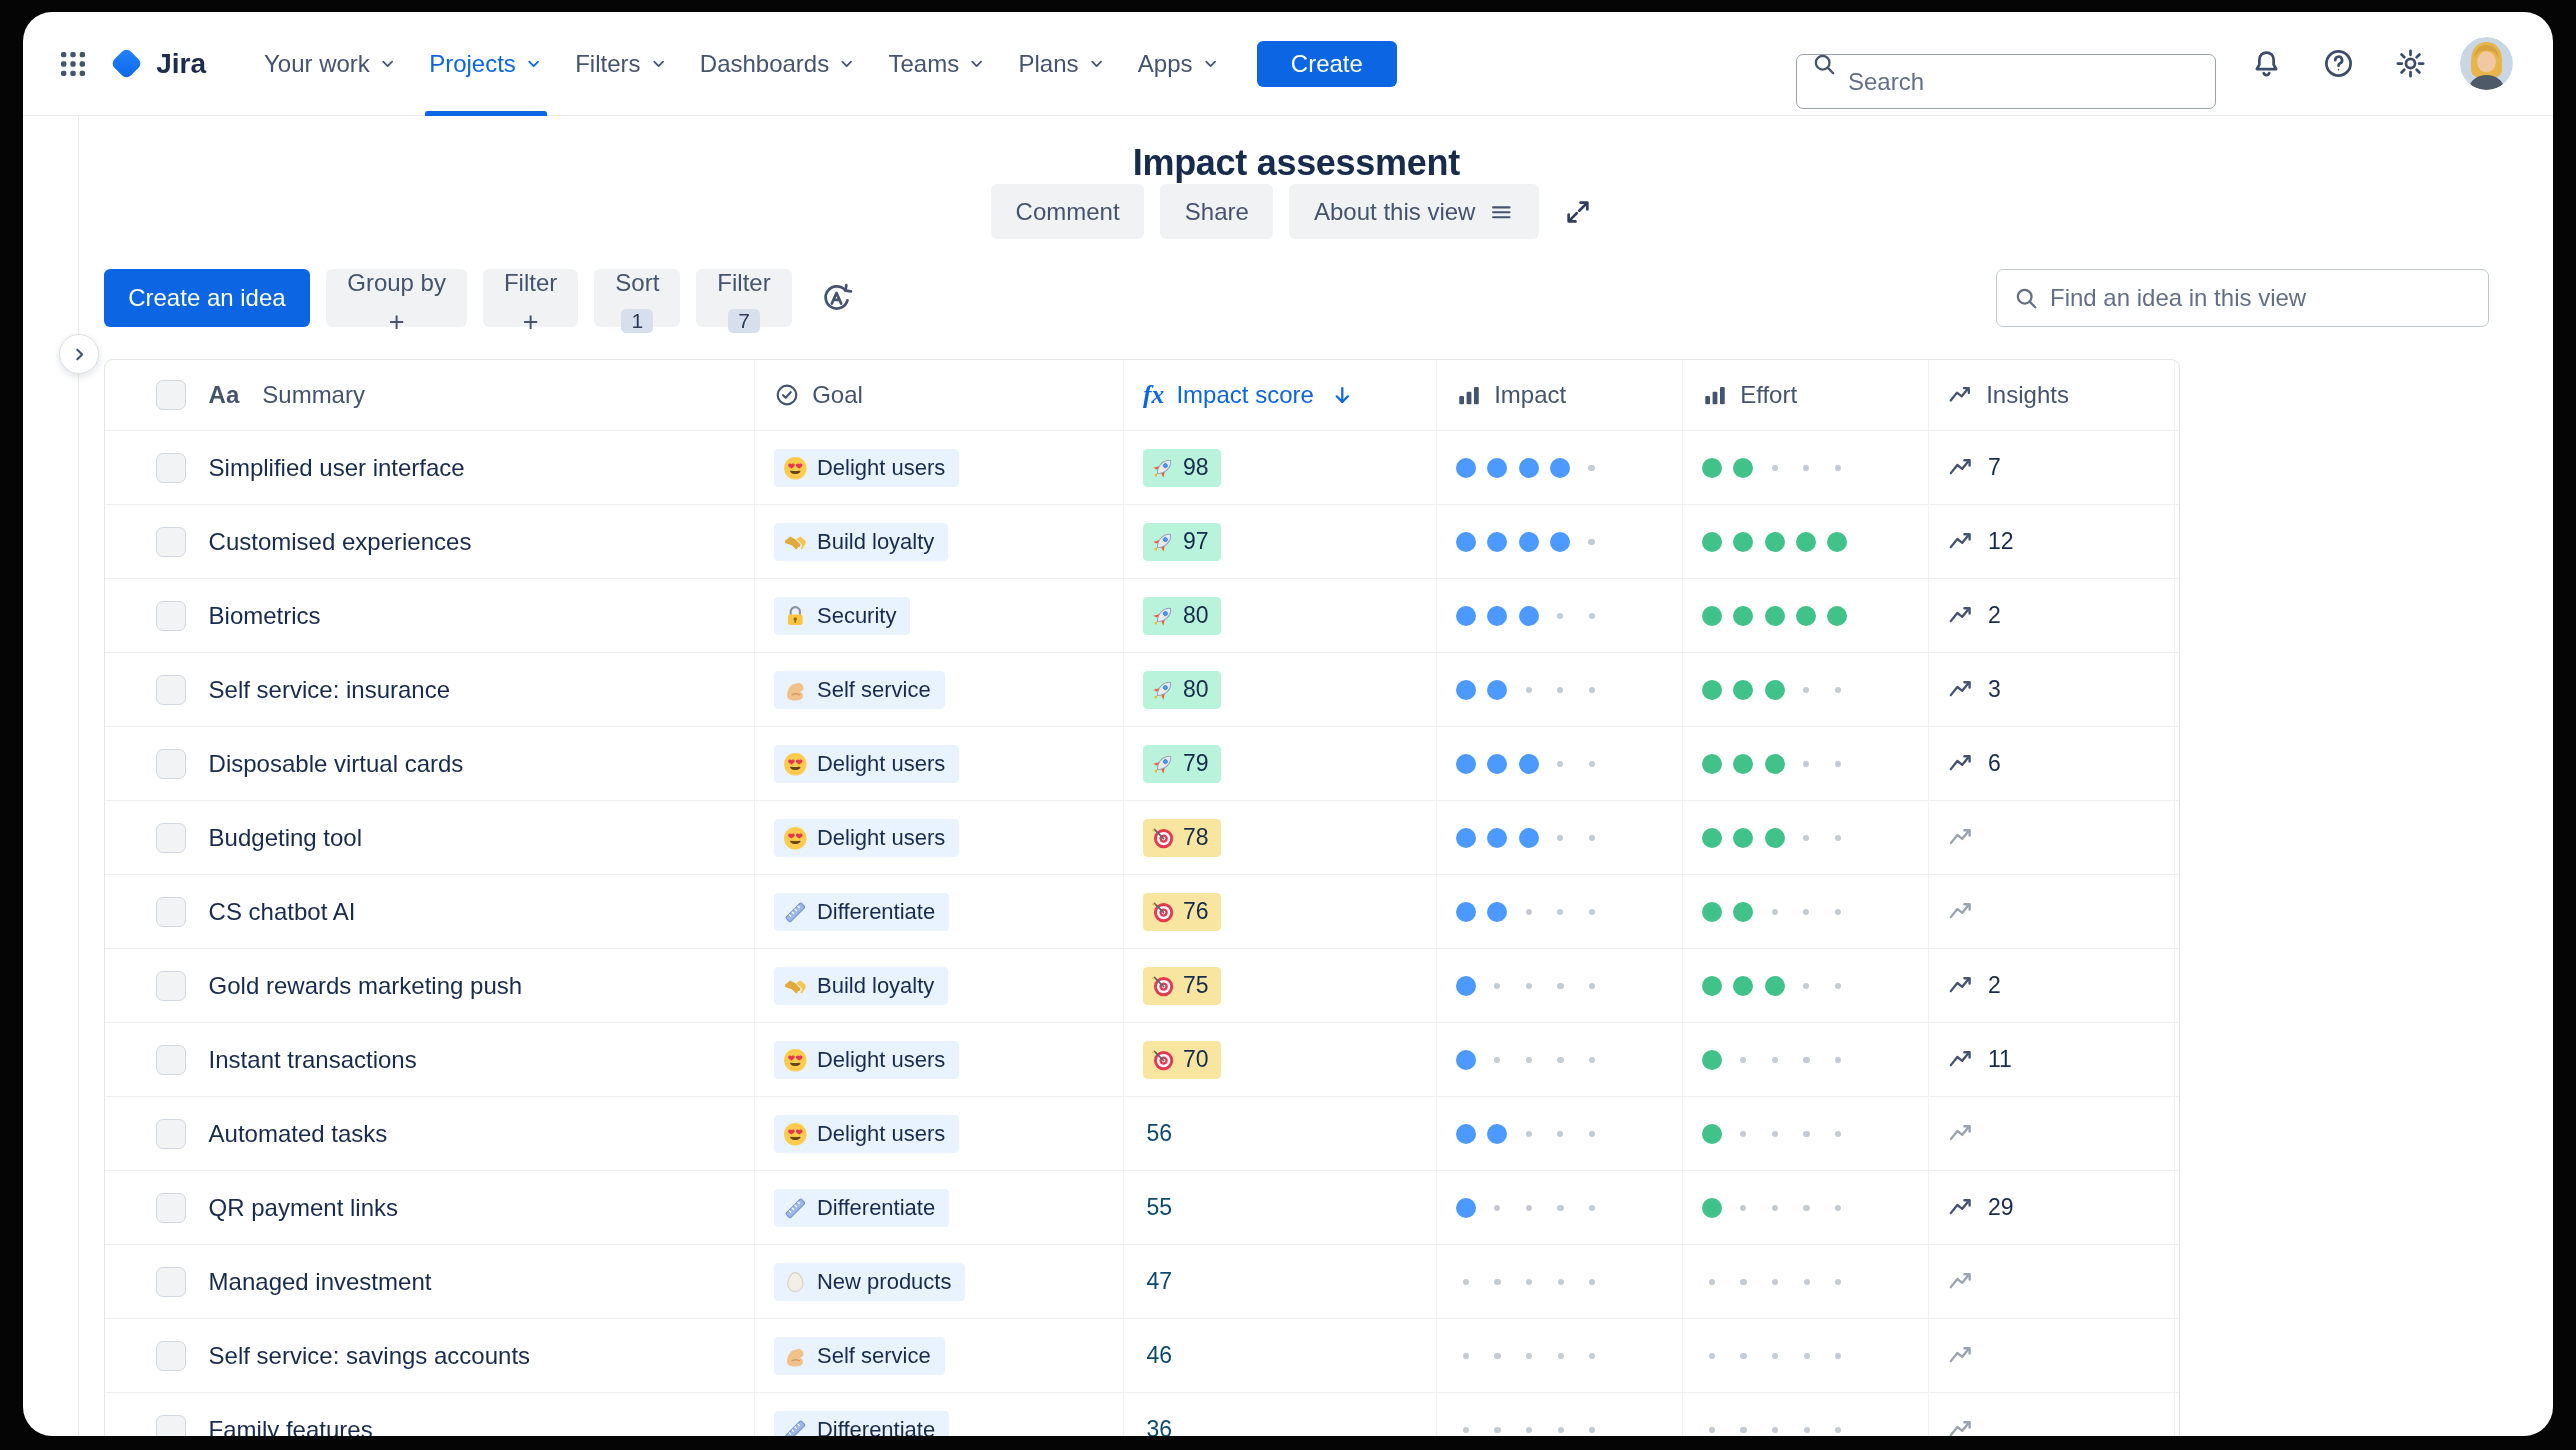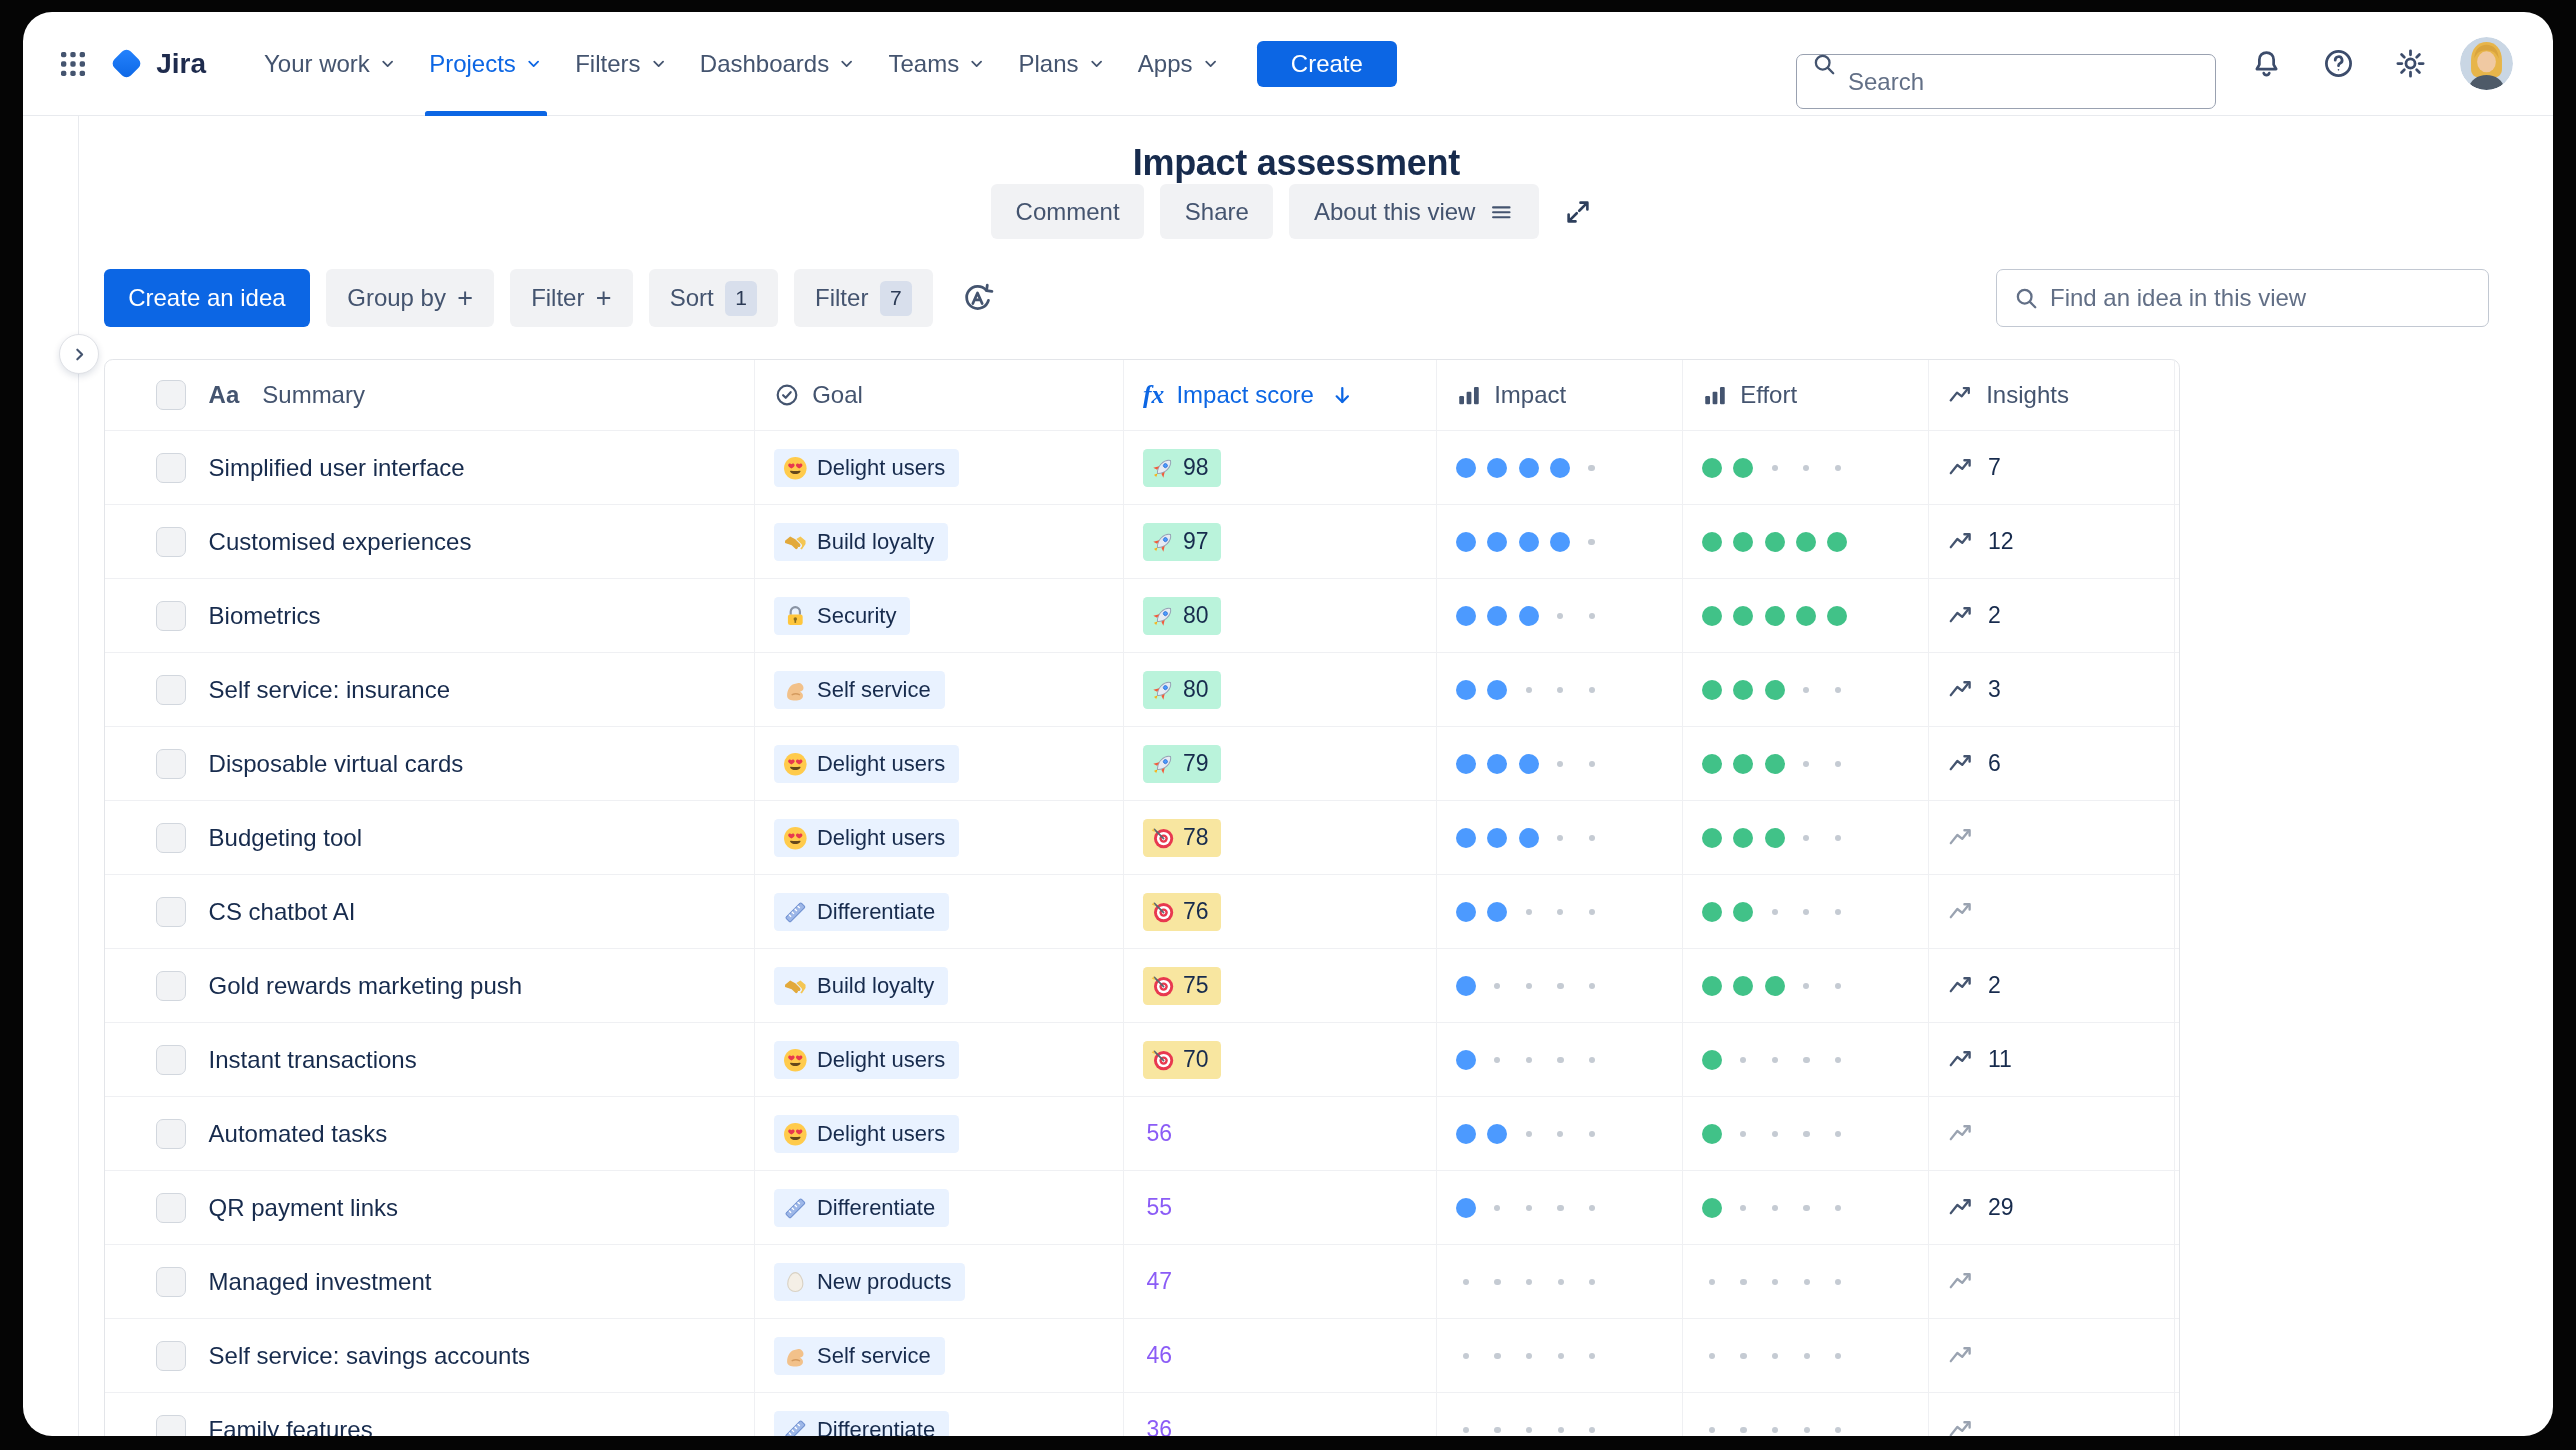--- a/index.html
+++ b/index.html
@@ -41,21 +41,21 @@
   .header-actions{display:flex;align-items:center;gap:16px;}
   .btn-subtle{height:55px;padding:0 24.6px;background:#F1F2F4;border-radius:6.2px;font-size:24px;font-weight:500;color:#44546F;
     display:flex;align-items:center;gap:14px;border:none;font-family:inherit;cursor:pointer;white-space:nowrap;}
   .btn-subtle .icon{width:24.6px;height:24.6px;display:inline-flex;}
   .expand-btn{width:47px;height:47px;display:flex;align-items:center;justify-content:center;color:#2E3F5C;background:none;border:none;cursor:pointer;}
   .expand-btn svg{width:30px;height:30px;}
   
   .toolbar{display:flex;align-items:center;gap:16px;margin-top:30px;}
   .btn-primary{height:58px;padding:0 24.6px;background:#0C66E4;color:#fff;border-radius:6.2px;font-size:24px;font-weight:500;border:none;font-family:inherit;cursor:pointer;white-space:nowrap;}
   .chip{height:58px;padding:0 21px;background:#F1F2F4;border-radius:6.2px;font-size:24px;font-weight:500;color:#44546F;
-    display:flex;align-items:center;gap:11.4px;border:none;font-family:inherit;cursor:pointer;white-space:nowrap;}
+    display:flex;align-items:center;gap:11.4px;border:none;font-family:inherit;cursor:pointer;white-space:nowrap;flex-direction:column;}
   .chip-plus{font-size:27px;font-weight:400;color:#44546F;line-height:1;}
   .chip-count{min-width:32px;height:35px;padding:0 8px;background:#D8DFEC;border-radius:5.3px;display:flex;align-items:center;justify-content:center;font-size:21px;font-weight:500;color:#2B3A55;}
   .auto-sort-btn{width:51px;height:51px;display:flex;align-items:center;justify-content:center;color:#44546F;background:none;border:none;cursor:pointer;margin-left:3.5px;}
   .auto-sort-btn svg{width:35px;height:35px;}
   .find{position:relative;margin-left:auto;width:493px;}
   .find input{width:100%;height:58px;border:1.8px solid #C2C8D2;border-radius:7px;padding:0 14px 0 53px;font-size:24px;color:#172B4D;font-family:inherit;outline:none;}
   .find input::placeholder{color:#626F86;}
   .find .search-glyph{left:16.7px;color:#626F86;}
   
   .table{margin-top:32px;border:1.8px solid #E3E5E9;border-radius:8.8px;overflow:hidden;background:#fff;width:2076px;}
@@ -75,21 +75,21 @@
   .add-col-cell{justify-content:center;padding-left:0 !important;}
   .add-col{font-size:33px;font-weight:400;color:#44546F;line-height:1;cursor:pointer;}
   .cb{width:30px;height:30px;border-radius:7px;background:#F2F3F5;border:1.8px solid #D2D7DE;flex:0 0 auto;cursor:pointer;}
   .summary-text{font-size:24px;color:#172B4D;white-space:nowrap;}
   .goal-badge{display:inline-flex;align-items:center;gap:9.7px;background:#E9F2FF;border-radius:4.4px;padding:6.2px 14px 6.2px 8.8px;font-size:22px;font-weight:500;color:#172B4D;white-space:nowrap;cursor:pointer;}
   .goal-badge .icon{width:24.6px;height:24.6px;flex:0 0 auto;}
   .score-badge{display:inline-flex;align-items:center;gap:8px;border-radius:4.4px;padding:5.3px 12.3px 5.3px 8px;font-size:23px;font-weight:500;color:#172B4D;}
   .score-badge .icon{width:24px;height:24px;flex:0 0 auto;}
   .tier-green{background:#BAF3DB;}
   .tier-yellow{background:#F8E6A0;}
-  .score-plain{font-size:23px;font-weight:500;color:#8b5cf6;padding-left:3.5px;}
+  .score-plain{font-size:23px;font-weight:500;color:#0c4a6e;padding-left:3.5px;}
   .dots{display:flex;align-items:center;gap:11.4px;cursor:pointer;}
   .dot{border-radius:50%;flex:0 0 auto;}
   .dot.impact{width:20px;height:20px;background:#4C9AFF;}
   .dot.effort{width:20px;height:20px;background:#41C288;}
   .dot.empty{width:6.2px;height:6.2px;background:#C5CBD3;margin:7px;}
   .metric{display:flex;align-items:center;gap:13px;color:#44546F;}
   .metric .icon{width:27px;height:27px;flex:0 0 auto;}
   .metric.muted{color:#9AA3B1;}
   .metric-num{font-size:23px;color:#172B4D;}
 </style>

